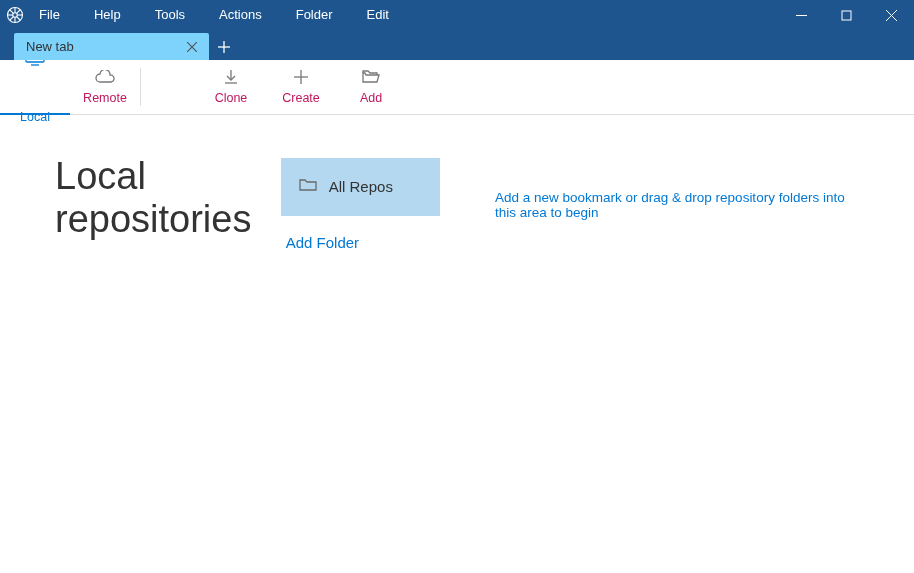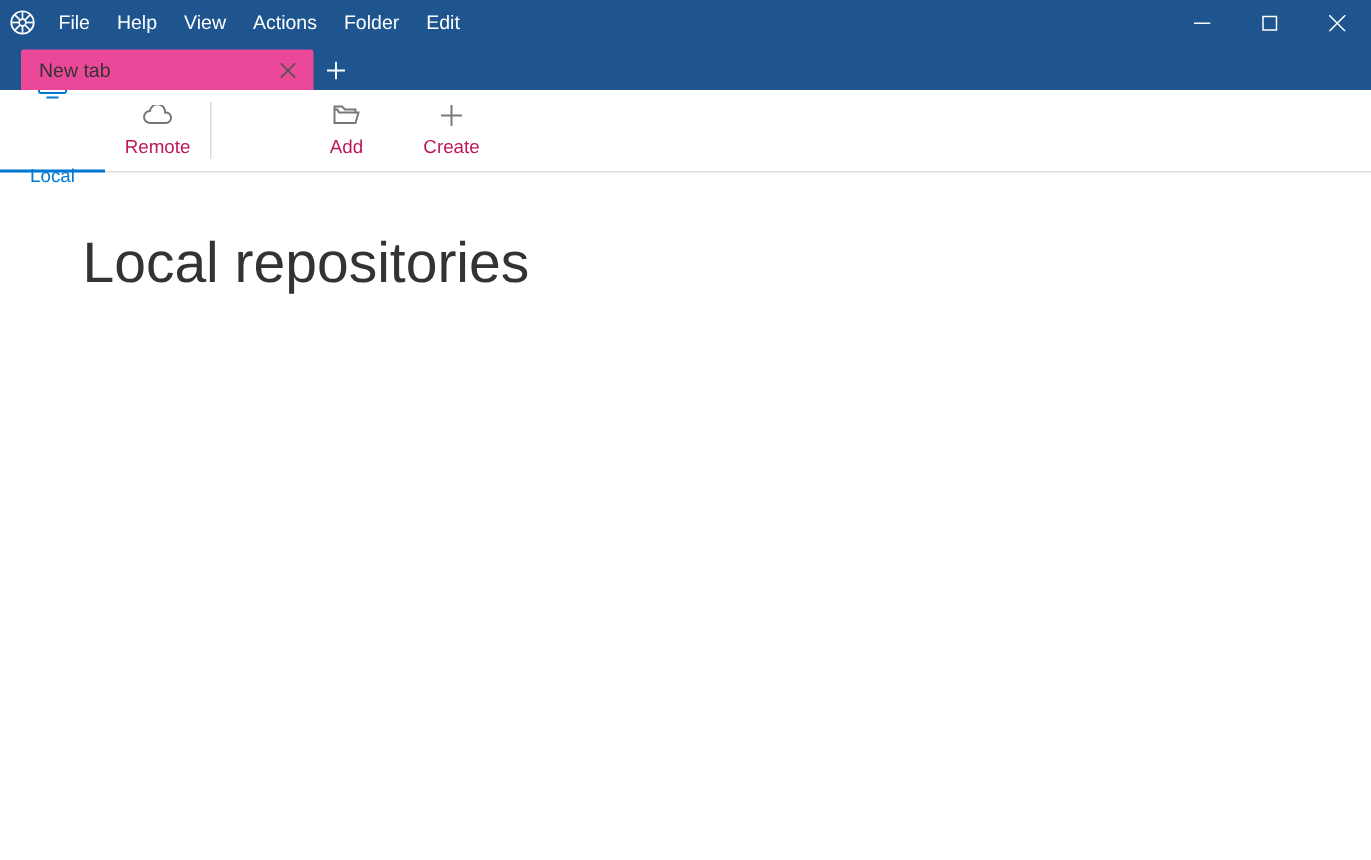--- a/index.html
+++ b/index.html
@@ -29,21 +29,21 @@
       display: flex;
       align-items: center;
       justify-content: center;
     }
     .app-icon svg {
       width: 18px;
       height: 18px;
     }
     .menu-items {
       display: flex;
-      gap: 0;
+      gap: 16px;
     }
     .menu-item {
       padding: 0 9px;
       height: 30px;
       line-height: 30px;
       cursor: pointer;
     }
     .window-controls {
       margin-left: auto;
       display: flex;
@@ -59,21 +59,21 @@
     
     .tabbar {
       height: 30px;
       background: #1e558e;
       display: flex;
       align-items: flex-end;
       padding-left: 14px;
     }
     .tab {
       height: 27px;
-      background: #ec4899;
+      background: #7dd3fc;
       color: #333;
       min-width: 195px;
       display: flex;
       align-items: center;
       padding: 0 8px 0 12px;
       font-size: 13px;
       border-top-left-radius: 2px;
       border-top-right-radius: 2px;
       position: relative;
     }
@@ -138,21 +138,21 @@
       background: #ddd;
       margin: 8px 0;
     }
     .toolbar-gap {
       width: 55px;
     }
     
     .main {
       padding: 40px 55px;
       display: flex;
-      flex-direction: column;
+      align-items: center;
     }
     .page-title {
       font-size: 38px;
       font-weight: 300;
       color: #333;
       margin-bottom: 30px;
     }
     .content-row {
       display: flex;
       align-items: flex-start;
@@ -199,21 +199,21 @@
       <line x1="15" y1="12" x2="22" y2="12"></line>
       <line x1="5" y1="5" x2="9.5" y2="9.5"></line>
       <line x1="14.5" y1="14.5" x2="19" y2="19"></line>
       <line x1="5" y1="19" x2="9.5" y2="14.5"></line>
       <line x1="14.5" y1="9.5" x2="19" y2="5"></line>
     </svg>
   </div>
   <div class="menu-items">
     <div class="menu-item">File</div>
     <div class="menu-item">Help</div>
-    <div class="menu-item">View</div>
+    <div class="menu-item">Tools</div>
     <div class="menu-item">Actions</div>
     <div class="menu-item">Folder</div>
     <div class="menu-item">Edit</div>
   </div>
   <div class="window-controls">
     <div class="win-ctrl">
       <svg width="11" height="11" viewBox="0 0 11 11">
           <line x1="0" y1="5.5" x2="11" y2="5.5" stroke="#fff" stroke-width="1"></line>
         </svg>
     </div>
@@ -264,33 +264,57 @@
       <svg width="22" height="14" viewBox="0 0 22 14" fill="none" stroke="#777" stroke-width="1.3">
         <path d="M6 12 A4 4 0 0 1 6 4 A5 5 0 0 1 16 5 A3.5 3.5 0 0 1 17 12 Z"></path>
       </svg>
     </span>
     <span>Remote</span>
   </div>
   <div class="toolbar-sep"></div>
   <div class="toolbar-gap"></div>
   <div class="toolbar-btn">
     <span class="toolbar-icon">
+      <svg width="16" height="16" viewBox="0 0 16 16" fill="none" stroke="#777" stroke-width="1.3">
+        <line x1="8" y1="1" x2="8" y2="10"></line>
+        <polyline points="4,7 8,11 12,7"></polyline>
+        <line x1="2" y1="14" x2="14" y2="14"></line>
+      </svg>
+    </span>
+    <span>Clone</span>
+  </div>
+  <div class="toolbar-btn">
+    <span class="toolbar-icon">
+      <svg width="14" height="14" viewBox="0 0 14 14" fill="none" stroke="#777" stroke-width="1.3">
+        <line x1="7" y1="0" x2="7" y2="14"></line>
+        <line x1="0" y1="7" x2="14" y2="7"></line>
+      </svg>
+    </span>
+    <span>Create</span>
+  </div>
+  <div class="toolbar-btn">
+    <span class="toolbar-icon">
       <svg width="18" height="14" viewBox="0 0 18 14" fill="none" stroke="#777" stroke-width="1.3">
         <path d="M1 3 L1 12 L15 12 L17 5 L4 5 L3 3 Z"></path>
         <path d="M1 3 L1 1 L6 1 L8 3 L15 3 L15 5"></path>
       </svg>
     </span>
     <span>Add</span>
   </div>
-  <div class="toolbar-btn">
-    <span class="toolbar-icon">
-      <svg width="14" height="14" viewBox="0 0 14 14" fill="none" stroke="#777" stroke-width="1.3">
-        <line x1="7" y1="0" x2="7" y2="14"></line>
-        <line x1="0" y1="7" x2="14" y2="7"></line>
-      </svg>
-    </span>
-    <span>Create</span>
-  </div>
 </div>
 
 <div class="main">
   <h1 class="page-title">Local repositories</h1>
+  <div class="content-row">
+    <div class="sidebar">
+      <div class="repo-item">
+        <span>
+          <svg width="18" height="14" viewBox="0 0 18 14" fill="none" stroke="#6a6a6a" stroke-width="1.3">
+            <path d="M1 2 L1 12 L17 12 L17 4 L8 4 L6 2 Z"></path>
+          </svg>
+        </span>
+        <span>All Repos</span>
+      </div>
+      <div class="add-folder">Add Folder</div>
+    </div>
+    <div class="hint">Add a new bookmark or drag &amp; drop repository folders into this area to begin</div>
+  </div>
 </div>
 
 </body></html>

